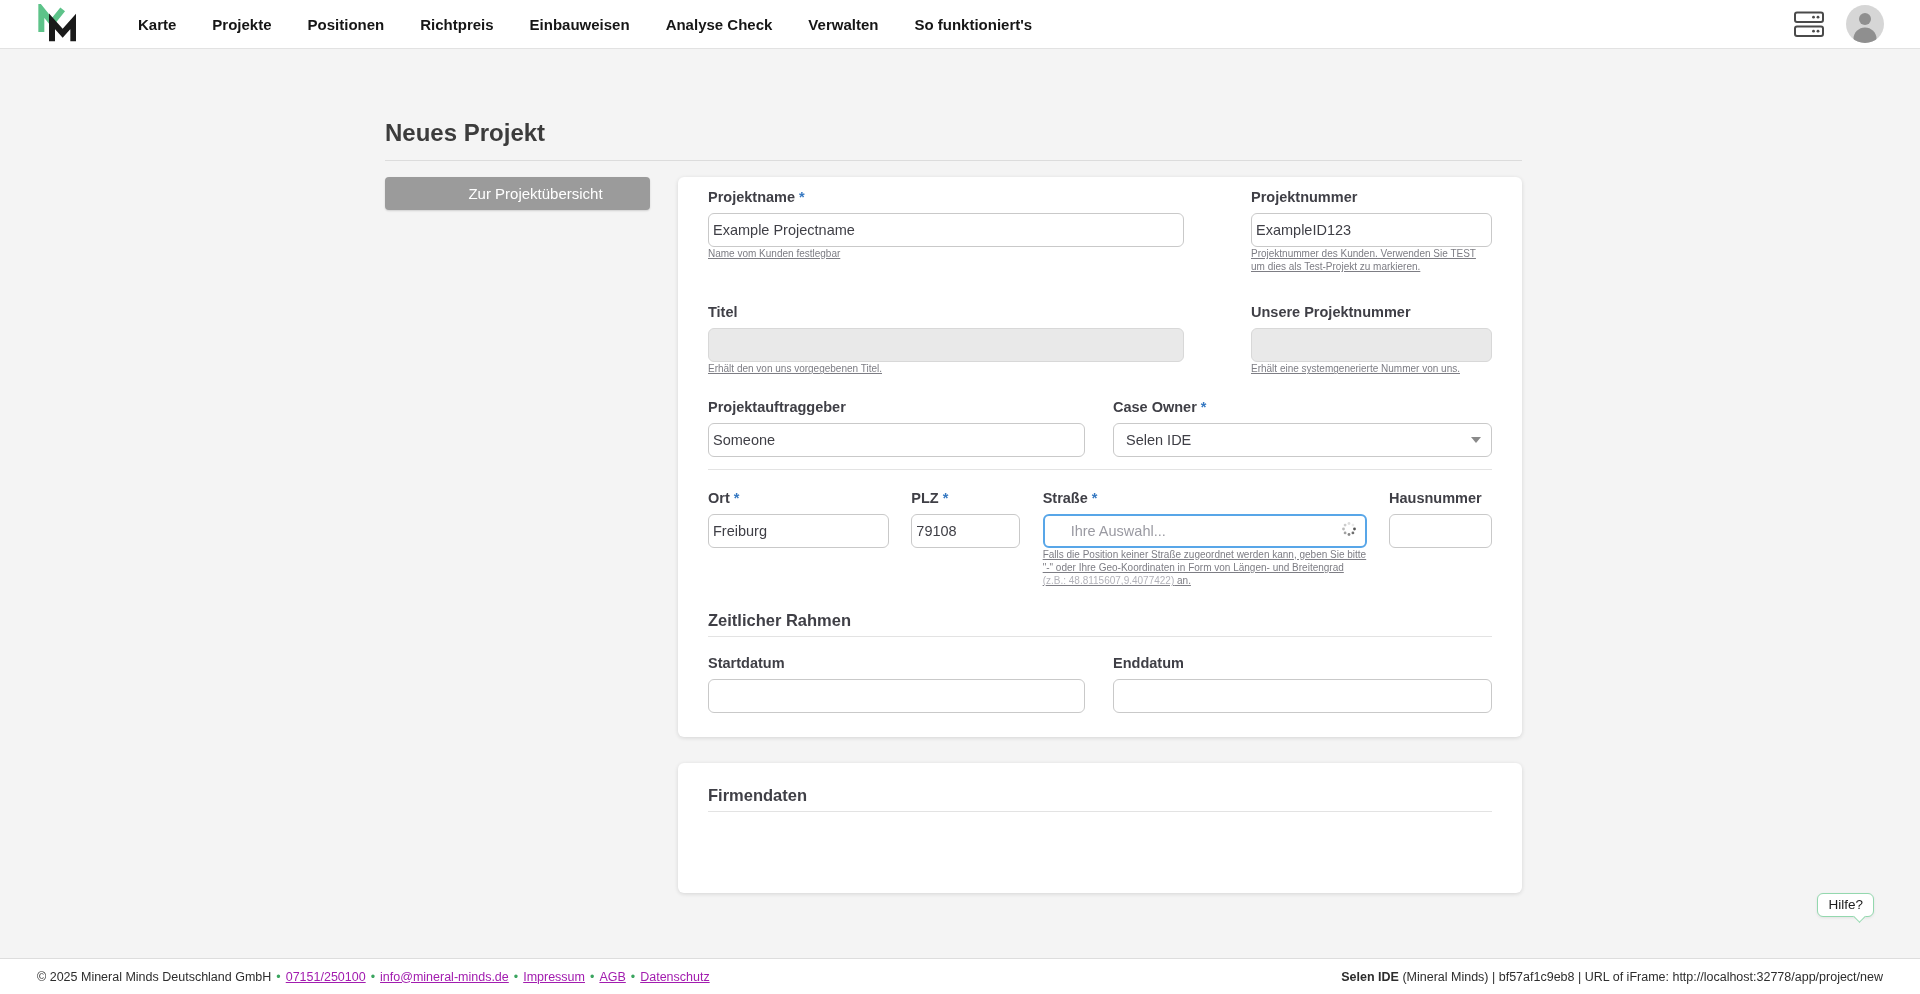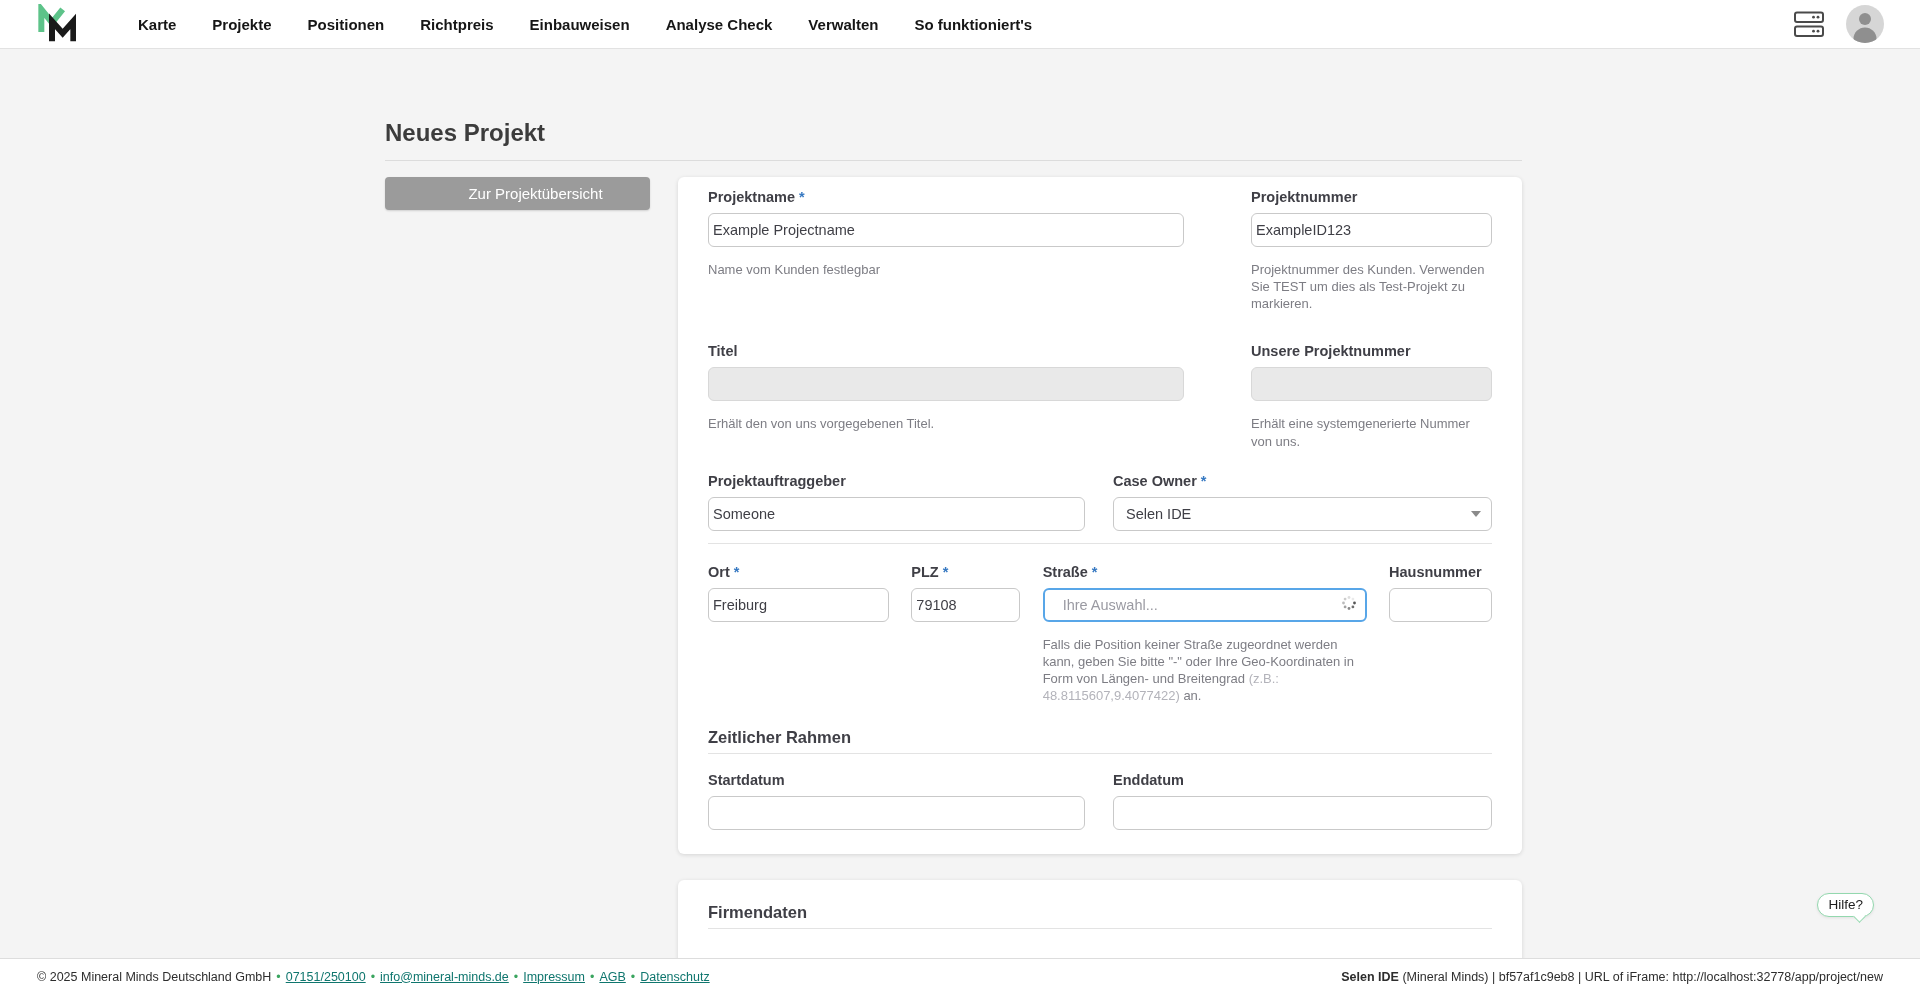--- a/index.html
+++ b/index.html
@@ -46,21 +46,21 @@
   .form-row { display: flex; justify-content: space-between; }
   .field { display: flex; flex-direction: column; }
   .field-label { font-size: 14.5px; font-weight: 700; color: #3f3f46; margin-bottom: 8px; }
   .asterisk { color: #3779c2; margin-left: 4px; font-weight: 700; }
   .input {
     height: 34px; border: 1px solid #c9c9c9; border-radius: 6px; background: #fff;
     padding: 0 4px; font-size: 14.5px; font-family: inherit; color: #3f3f46; width: 100%;
   }
   .input::placeholder { color: #9a9aa2; }
   .input.disabled { background: #e9e9e9; border-color: #d8d8d8; pointer-events: none; }
-  .helper { font-size: 13px; color: #7d7d84; margin-top: 14px; line-height: 1.32; }
+  .helper { font-size: 10px; color: #7d7d84; margin-top: 0; line-height: 1.32; text-decoration: underline; }
   .helper .light { color: #b3b3ba; }
   .w-projektname { width: 476px; }
   .w-projektnummer { width: 241px; }
   .w-half-l { width: 377px; justify-content: center; }
   .w-half-r { width: 379px; }
   .w-ort { width: 181px; }
   .w-plz { width: 109px; }
   .w-strasse { width: 324px; }
   .w-hausnr { width: 103px; }
   .row1 { margin-bottom: 31px; }
@@ -73,48 +73,48 @@
   }
   .caret { width: 0; height: 0; border-left: 5px solid transparent; border-right: 5px solid transparent; border-top: 6px solid #8a8a8a; }
   .section-head { display: flex; align-items: center; justify-content: space-between; margin-top: 11px; }
   .section-title { font-size: 16.5px; font-weight: 700; color: #3f3f46; }
   .section-divider { border: none; border-top: 1px solid #e3e3e3; margin-top: 6px; }
   .mb-20 { margin-bottom: 20px; }
   .mb-18 { margin-bottom: 18px; }
   .mt-24 { margin-top: 24px; }
   .strasse-wrap {
     height: 34px; border: 2px solid #58a6e8; border-radius: 6px; background: #fff;
-    display: flex; align-items: center; padding: 0 8px 0 8px; position: relative; gap: 25px;
+    display: flex; align-items: center; padding: 0 8px 0 16px; position: relative; gap: 25px;
   }
   .strasse-wrap input {
     border: none; outline: none; height: 100%; flex: 1; padding: 0 10px;
     font-size: 14.5px; font-family: inherit; color: #3f3f46; background: transparent; min-width: 0;
   }
   .strasse-wrap input::placeholder { color: #9a9aa2; }
   .copy-btn { cursor: pointer; display: flex; }
 
   
   .help-bubble {
     position: absolute; top: 844px; right: 46px; background: #fff;
-    border: 1.5px solid #93d8ae; border-radius: 12px; padding: 3px 10px 4px 10px;
+    border: 1.5px solid #93d8ae; border-radius: 6px; padding: 3px 10px 4px 10px;
     font-size: 13.5px; color: #1c1c1c; cursor: pointer; box-shadow: 0 1px 3px rgba(0,0,0,0.08);
   }
   .help-bubble::after {
     content: ""; position: absolute; bottom: -5px; right: 9px; width: 8px; height: 8px;
     background: #fff; border-right: 1.5px solid #93d8ae; border-bottom: 1.5px solid #93d8ae;
     transform: rotate(45deg);
   }
 
   
   .footer {
     height: 36px; background: #fff; border-top: 1px solid #ddd;
     display: flex; align-items: center; justify-content: space-between; padding: 0 37px;
     font-size: 12.5px; color: #2d2d2d;
   }
-  .footer a { color: #0f766e; text-decoration: underline; cursor: pointer; }
+  .footer a { color: #a21caf; text-decoration: underline; cursor: pointer; }
   .sep { color: #3aa55f; margin: 0 5px; }
   .footer-right .bold { font-weight: 700; }
 </style>
 </head>
 <body>
 
 <div class="navbar">
   <div class="logo">
     <svg viewBox="0 0 60 60" width="40" height="40">
       <path d="M8,42 L8,8 L24,28 L40,8" fill="none" stroke="#5dc389" stroke-width="9"></path>

